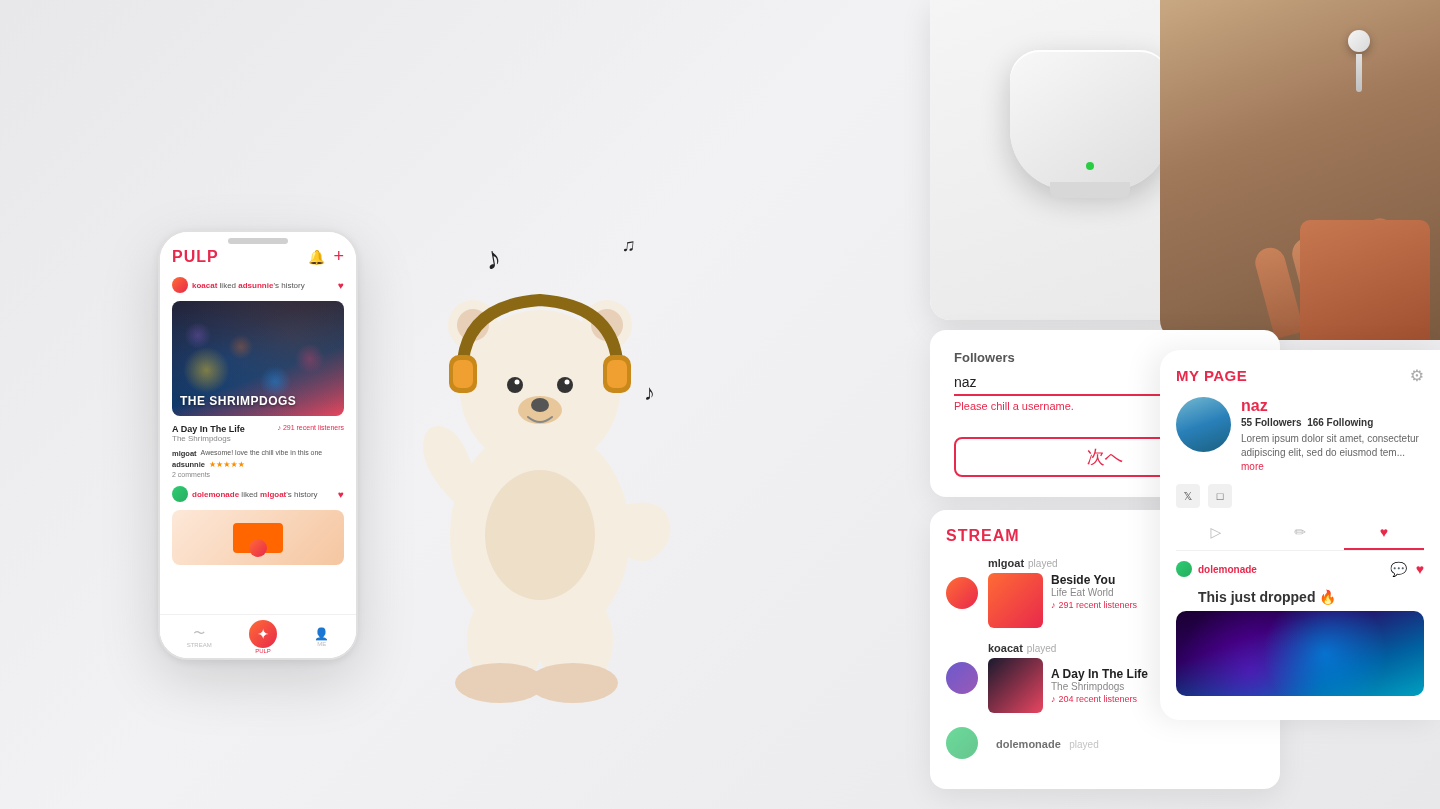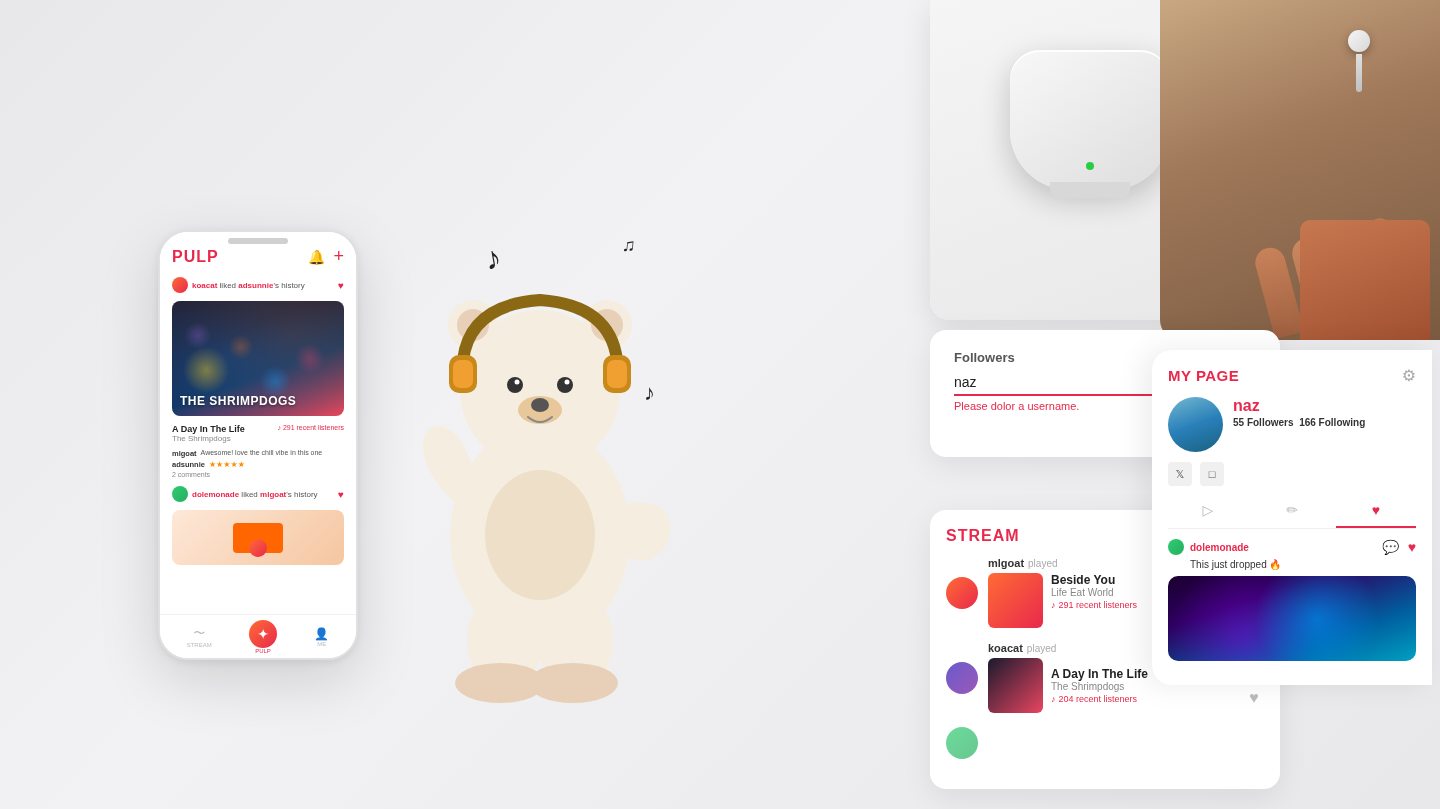--- a/index.html
+++ b/index.html
@@ -435,21 +435,21 @@
     .stream-action-icon { font-size: 16px; color: #bbb; cursor: pointer; }
     .stream-action-icon.liked { color: #e8294c; }
 
     
     .album-orange { background: linear-gradient(135deg, #ff6b35, #e8294c); }
     .album-city { background: linear-gradient(135deg, #1a1a2e, #e94560); }
 
     
     .mypage-panel {
       position: absolute;
-      right: 8px;
+      right: 0;
       top: 350px;
       width: 280px;
       background: #fff;
       border-radius: 20px 0 0 20px;
       padding: 16px;
       box-shadow: -8px 0 30px rgba(0,0,0,0.08);
       overflow: hidden;
     }
     .mypage-header {
       display: flex;
@@ -741,22 +741,25 @@
     <div style="position:absolute; top:30px; right:70px;">
       <div style="width:22px;height:22px;background:linear-gradient(135deg,#f5f5f5,#d8d8d8);border-radius:50%;box-shadow:0 3px 8px rgba(0,0,0,0.3);"></div>
       <div style="width:6px;height:38px;background:linear-gradient(180deg,#e0e0e0,#c0c0c0);border-radius:0 0 3px 3px;margin:2px auto 0;"></div>
     </div>
   </div>
 </div>
 
 <div class="username-panel">
   <div class="username-label">Followers</div>
   <input class="username-input" type="text" value="naz" style="">
-  <div class="username-error">Please dolor a username.</div>
+  <div class="username-error">Please chill a username.</div>
   <div class="username-count">3/20</div>
+  <button class="username-submit">
+    <span>次へ</span>
+  </button>
 </div>
 
 <div class="stream-panel">
   <div class="stream-header">
     <span class="stream-title">STREAM</span>
     <div class="stream-header-icons">
       <span>🔔</span>
       <span>🔍</span>
     </div>
   </div>
@@ -810,37 +813,45 @@
         <div class="stream-actions">
           <span class="stream-action-icon">💬</span>
           <span class="stream-action-icon">♥</span>
         </div>
       </div>
     </div>
   </div>
 
   <div class="stream-item" style="opacity:0.7;">
     <div class="stream-avatar" style="background:linear-gradient(135deg,#2ecc71,#27ae60);width:32px;height:32px;border-radius:50%;"></div>
+    <div style="flex:1;padding-left:8px;">
+      <span class="stream-user">dolemonade</span>
+      <span class="stream-played" style="margin-left:4px;">played</span>
+    </div>
   </div>
 </div>
 
 <div class="mypage-panel">
   <div class="mypage-header">
     <span class="mypage-title">MY PAGE</span>
     <span class="gear-icon">⚙</span>
   </div>
 
   <div class="mypage-profile">
     <div class="mypage-avatar">
       <div class="mypage-avatar-inner"></div>
     </div>
     <div class="mypage-user-info">
       <div class="mypage-username">naz</div>
       <div class="mypage-stats">
         <span>55 Followers</span>&nbsp;&nbsp;<span>166 Following</span>
+      </div>
+      <div class="mypage-bio">
+        <span>Lorem ipsum dolor sit amet, consectetur adipiscing elit, sed do eiusmod tem...</span>
+        <span class="more">more</span>
       </div>
     </div>
   </div>
 
   <div class="mypage-social">
     <div class="social-icon">𝕏</div>
     <div class="social-icon">□</div>
   </div>
 
   <div class="mypage-tabs">
@@ -851,18 +862,18 @@
 
   <div class="mypage-post">
     <div class="mypage-post-header">
       <div class="avatar-sm avatar-sm3"></div>
       <span class="mypage-post-user">dolemonade</span>
       <div class="mypage-post-actions">
         <span style="font-size:14px;color:#bbb;">💬</span>
         <span style="font-size:14px;color:#e8294c;">♥</span>
       </div>
     </div>
-    <div style="font-size:10px;color:#333;margin:4px 0 6px 22px;">This just dropped 🔥</div>
+    <div style="font-size:14px;color:#333;margin:12px 0 6px 22px;font-weight:bold;">This just dropped 🔥</div>
     <div class="mypage-post-image">
       <div class="mypage-post-img-overlay"></div>
     </div>
   </div>
 </div>
 
 </body></html>

